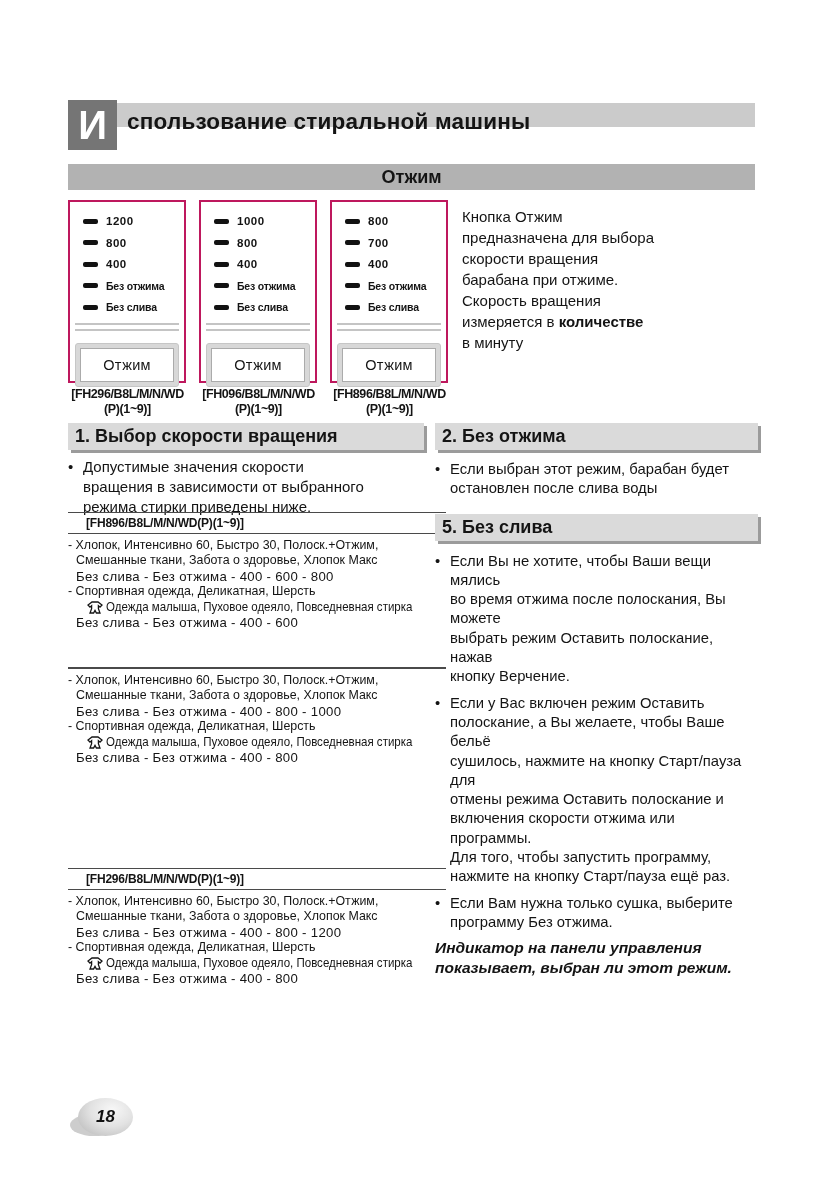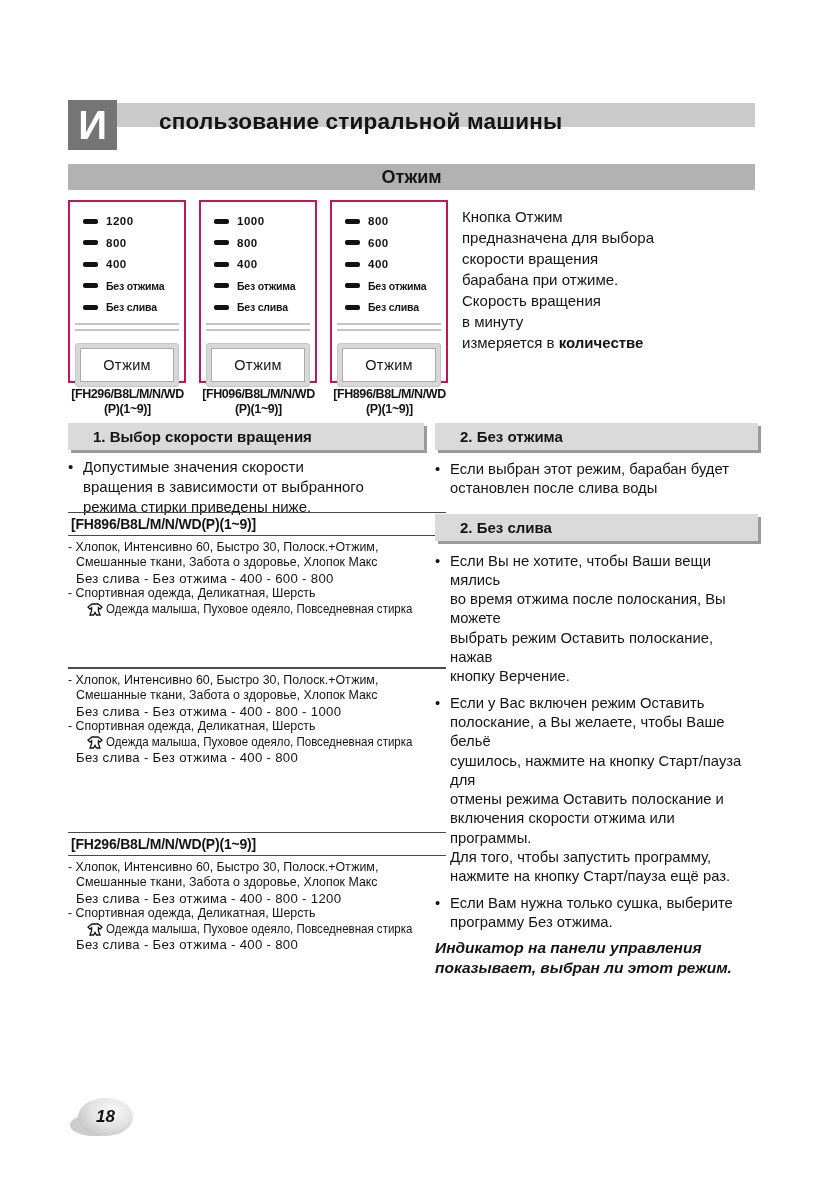--- a/index.html
+++ b/index.html
@@ -3,21 +3,21 @@
 <meta charset="utf-8">
 <style>
   html,body{margin:0;padding:0;background:#ffffff;}
   .page{position:relative;width:822px;height:1190px;background:#ffffff;
         font-family:"Liberation Sans",sans-serif;color:#141414;overflow:hidden;}
 
   
   .masthead{position:absolute;left:68px;top:100px;width:687px;height:50px;}
   .initial-box{position:absolute;left:0;top:0;width:49px;height:50px;background:#757575;
         color:#ffffff;font-size:40px;font-weight:bold;display:flex;align-items:center;justify-content:center;}
-  .masthead-bar{position:absolute;left:49px;top:3px;right:0;height:24px;background:#cbcbcb;padding-left:32px;}
+  .masthead-bar{position:absolute;left:49px;top:3px;right:0;height:24px;background:#cbcbcb;}
   .masthead-title{font-size:22.5px;font-weight:bold;line-height:38px;padding-left:10px;letter-spacing:.2px;}
 
   .topic-bar{position:absolute;left:68px;top:164px;width:687px;height:26px;background:#b2b2b2;
         text-align:center;font-size:18px;font-weight:bold;line-height:26px;}
 
   
   .panels{position:absolute;left:68px;top:200px;display:flex;gap:13px;}
   .panel{width:114px;height:179px;border:2px solid #be185d;background:#ffffff;}
   .speeds{margin-top:13px;}
   .speed-row{display:flex;align-items:center;margin:0 0 9.5px 13px;}
@@ -27,33 +27,33 @@
   .separator{height:4px;border-top:2px solid #c4c4c4;border-bottom:2px solid #c4c4c4;margin:3px 5px 0;}
   .btn-bezel{margin:12px 5px 0;background:#d8d8d8;border:1px solid #c6c6c6;border-radius:3px;padding:4px;}
   .btn-face{background:#ffffff;border:1px solid #ababab;text-align:center;font-size:14.5px;padding:8px 0;letter-spacing:.3px;}
 
   .captions{position:absolute;left:62px;top:387px;display:flex;}
   .caption{width:131px;text-align:center;font-weight:bold;font-size:12.5px;line-height:14.5px;letter-spacing:-.4px;}
 
   .intro{position:absolute;left:462px;top:206px;font-size:15px;line-height:21px;}
 
   
-  .sec-head{background:#dadada;box-shadow:3px 3px 0 #9b9b9b;font-size:15px;font-weight:bold;
-        line-height:27px;height:27px;padding-left:25px;box-sizing:border-box;white-space:nowrap;}
+  .sec-head{background:#dadada;box-shadow:3px 3px 0 #9b9b9b;font-size:18px;font-weight:bold;
+        line-height:27px;height:27px;padding-left:7px;box-sizing:border-box;white-space:nowrap;}
   .sec1-head{position:absolute;left:68px;top:423px;width:356px;}
 
   .bullet{display:flex;}
   .bullet .dot{width:15px;flex:none;}
 
   .sec1-bullet{position:absolute;left:68px;top:457px;font-size:15px;line-height:20px;}
 
   
   .block{position:absolute;left:68px;width:378px;}
   .block-topline{border-top:1.5px solid #4a4a4a;}
-  .block-model{font-size:14px;font-weight:bold;padding:3px 0 3px 3px;letter-spacing:-.2px;}
+  .block-model{font-size:12px;font-weight:bold;padding:3px 0 3px 3px;letter-spacing:-.2px;margin-left:15px;}
   .block-underline{border-top:1.5px solid #4a4a4a;}
   .block-lines{padding-top:4px;font-size:12.4px;line-height:15.4px;}
   .block-lines div{white-space:nowrap;}
   .ind{padding-left:8px;}
   .numline{font-size:13.2px;letter-spacing:.3px;}
   .cond{transform:scaleX(.93);transform-origin:0 50%;}
   .iconline{display:flex;align-items:center;justify-content:center;}
   .baby-icon{margin-right:3px;flex:none;}
 
   
@@ -151,21 +151,21 @@
     </div>
 
     <div class="panel">
       <div class="speeds">
         <div class="speed-row">
             <span class="dash"></span>
             <span class="speed-num">800</span>
           </div>
         <div class="speed-row">
             <span class="dash"></span>
-            <span class="speed-num">600</span>
+            <span class="speed-num">700</span>
           </div>
         <div class="speed-row">
             <span class="dash"></span>
             <span class="speed-num">400</span>
           </div>
         <div class="speed-row">
             <span class="dash"></span>
             <span class="speed-txt">Без отжима</span>
           </div>
         <div class="speed-row">
@@ -181,22 +181,22 @@
   </div>
 
   <div class="captions">
     <div class="caption">[FH296/B8L/M/N/WD<br>(P)(1~9)]</div>
     <div class="caption">[FH096/B8L/M/N/WD<br>(P)(1~9)]</div>
     <div class="caption">[FH896/B8L/M/N/WD<br>(P)(1~9)]</div>
   </div>
 
   <div class="intro">
     <div>Кнопка Отжим<br>предназначена для выбора<br>скорости вращения<br>барабана при отжиме.<br>Скорость вращения</div>
+    <div><span>измеряется в </span><b>количестве</b></div>
     <div>в минуту</div>
-    <div><span>измеряется в </span><b>количестве</b></div>
   </div>
 
   <div class="sec-head sec1-head">1. Выбор скорости вращения</div>
   <div class="sec1-bullet bullet">
     <span class="dot">•</span>
     <div>Допустимые значения скорости<br>вращения в зависимости от выбранного<br>режима стирки приведены ниже.</div>
   </div>
 
   <div class="block" style="top:512px">
     <div class="block-topline"></div>
@@ -206,20 +206,21 @@
       <div>- Хлопок, Интенсивно 60, Быстро 30, Полоск.+Отжим,</div>
       <div class="ind">Смешанные ткани, Забота о здоровье, Хлопок Макс</div>
       <div class="ind numline">Без слива - Без отжима - 400 - 600 -  800</div>
       <div>- Спортивная одежда, Деликатная, Шерсть</div>
       <div class="ind iconline">
         <svg class="baby-icon" width="16" height="13" viewBox="0 0 16 13">
             <path d="M5 1 L11 1 L15 4 L13 6.2 L11.4 4.8 L11.4 7.6 L13 12 L9.4 12 L8 9.4 L6.6 12 L3 12 L4.6 7.6 L4.6 4.8 L3 6.2 L1 4 Z" fill="none" stroke="#141414" stroke-width="1.3"></path>
           </svg>
         <span class="cond">Одежда малыша, Пуховое одеяло, Повседневная стирка</span>
       </div>
+      <div class="ind numline">Без слива - Без отжима - 400 - 600</div>
     </div>
   </div>
 
   <div class="block" style="top:667px">
     <div class="block-topline"></div>
     <div class="block-underline"></div>
     <div class="block-lines">
       <div>- Хлопок, Интенсивно 60, Быстро 30, Полоск.+Отжим,</div>
       <div class="ind">Смешанные ткани, Забота о здоровье, Хлопок Макс</div>
       <div class="ind numline">Без слива - Без отжима - 400 - 800 -  1000</div>
@@ -227,21 +228,21 @@
       <div class="ind iconline">
         <svg class="baby-icon" width="16" height="13" viewBox="0 0 16 13">
             <path d="M5 1 L11 1 L15 4 L13 6.2 L11.4 4.8 L11.4 7.6 L13 12 L9.4 12 L8 9.4 L6.6 12 L3 12 L4.6 7.6 L4.6 4.8 L3 6.2 L1 4 Z" fill="none" stroke="#141414" stroke-width="1.3"></path>
           </svg>
         <span class="cond">Одежда малыша, Пуховое одеяло, Повседневная стирка</span>
       </div>
       <div class="ind numline">Без слива - Без отжима - 400 - 800</div>
     </div>
   </div>
 
-  <div class="block" style="top:832px">
+  <div class="block" style="top:868px">
     <div class="block-topline"></div>
     <div class="block-model">[FH296/B8L/M/N/WD(P)(1~9)]</div>
     <div class="block-underline"></div>
     <div class="block-lines">
       <div>- Хлопок, Интенсивно 60, Быстро 30, Полоск.+Отжим,</div>
       <div class="ind">Смешанные ткани, Забота о здоровье, Хлопок Макс</div>
       <div class="ind numline">Без слива - Без отжима - 400 - 800 -  1200</div>
       <div>- Спортивная одежда, Деликатная, Шерсть</div>
       <div class="ind iconline">
         <svg class="baby-icon" width="16" height="13" viewBox="0 0 16 13">
@@ -253,21 +254,21 @@
     </div>
   </div>
 
   <div class="rcol">
     <div class="sec-head">2. Без отжима</div>
     <div class="bullet b1">
       <span class="dot">•</span>
       <div>Если выбран этот режим, барабан будет<br>остановлен после слива воды</div>
     </div>
 
-    <div class="sec-head h3">2. Без слива</div>
+    <div class="sec-head h3">5. Без слива</div>
     <div class="bullet b2">
       <span class="dot">•</span>
       <div>Если Вы не хотите, чтобы Ваши вещи мялись<br>во время отжима после полоскания, Вы можете<br>выбрать режим Оставить полоскание, нажав<br>кнопку Верчение.</div>
     </div>
     <div class="bullet bgap">
       <span class="dot">•</span>
       <div>Если у Вас включен режим Оставить<br>полоскание, а Вы желаете, чтобы Ваше бельё<br>сушилось, нажмите на кнопку Старт/пауза для<br>отмены режима Оставить полоскание и<br>включения скорости отжима или программы.<br>Для того, чтобы запустить программу,<br>нажмите на кнопку Старт/пауза ещё раз.</div>
     </div>
     <div class="bullet bgap">
       <span class="dot">•</span>

